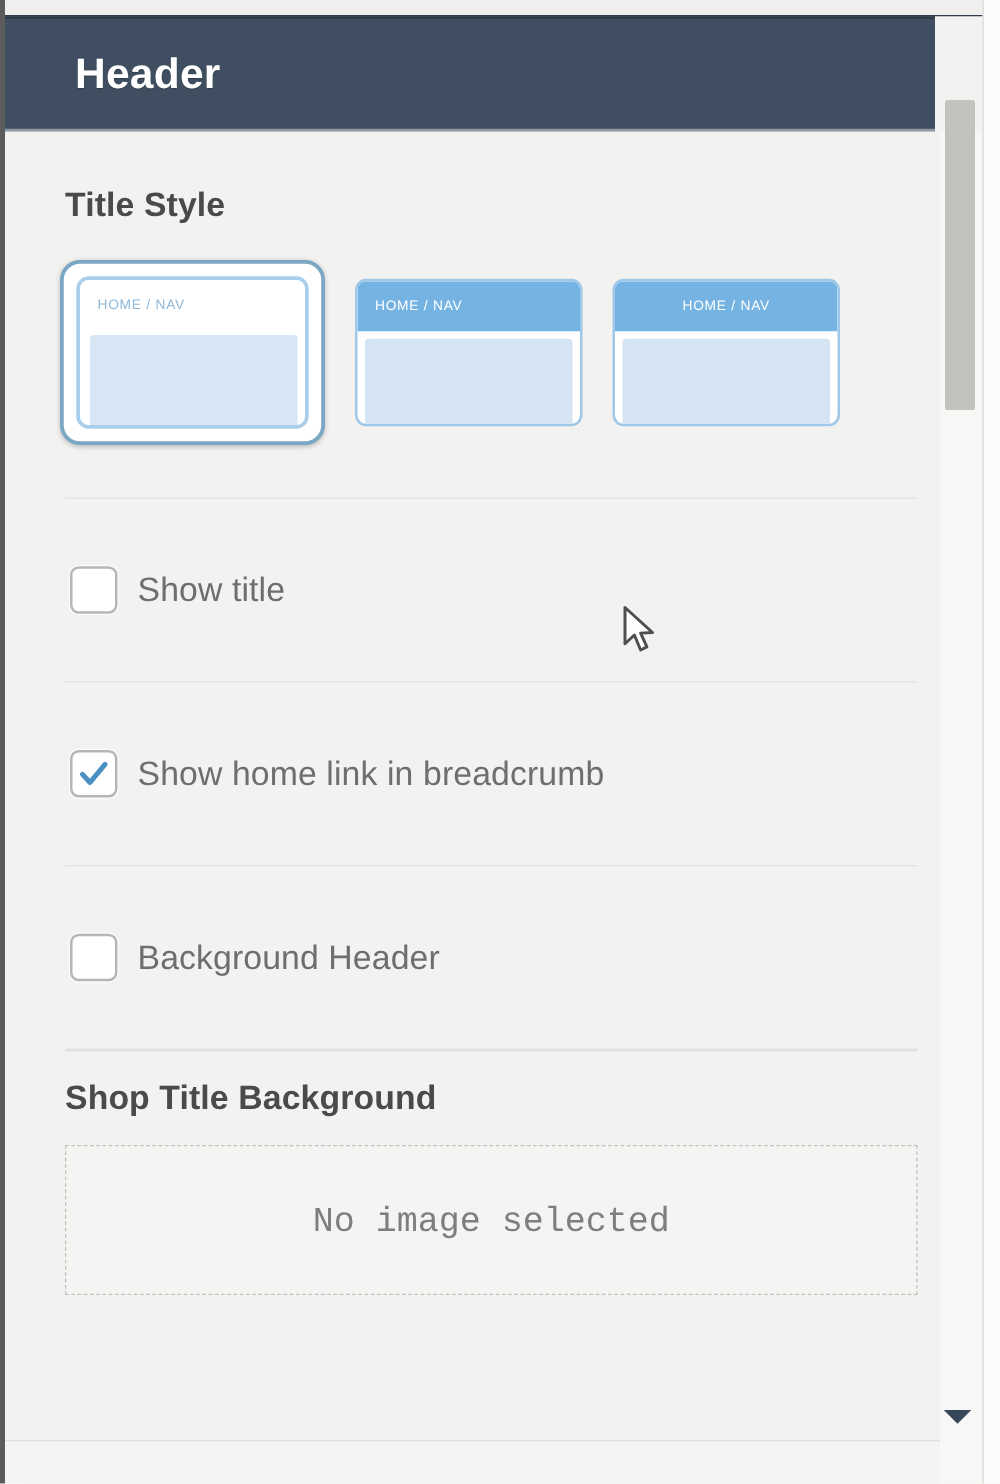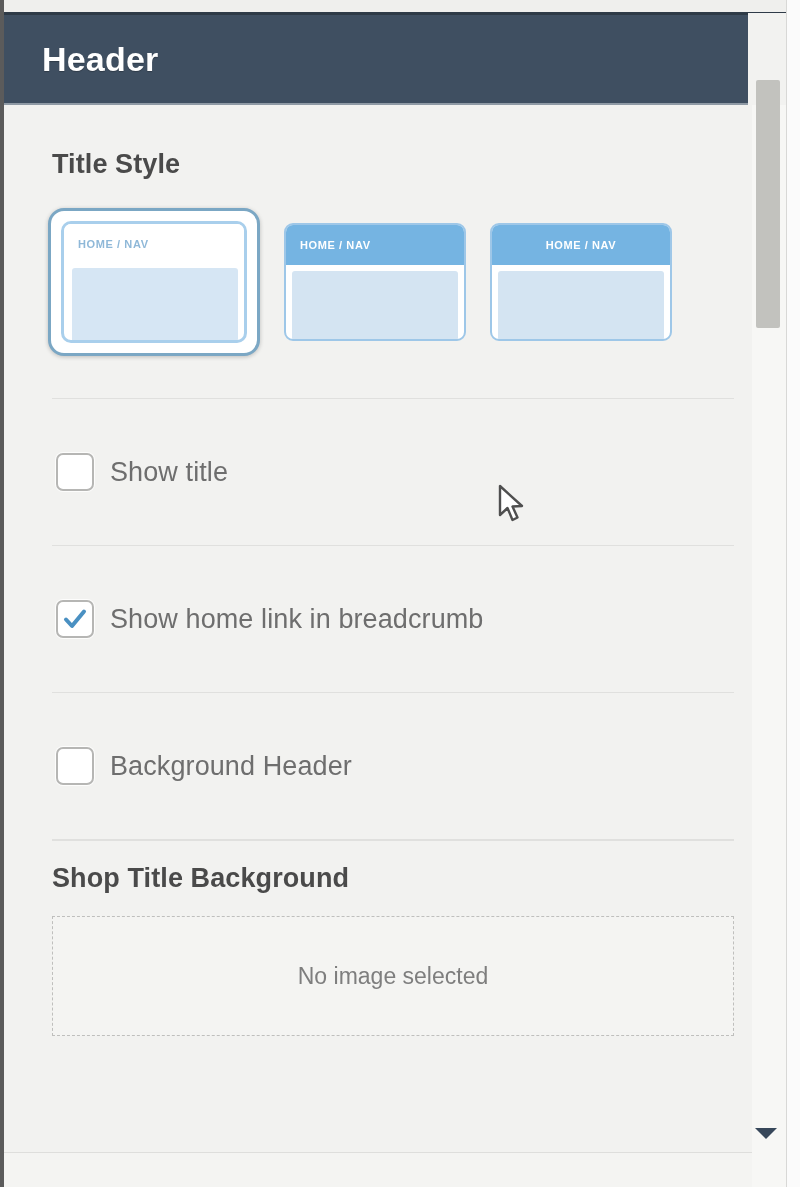--- a/index.html
+++ b/index.html
@@ -67,21 +67,21 @@
     box-sizing: border-box;
     display: flex;
     align-items: center;
     z-index: 10;
   }
   .panel-header-title {
     color: #ffffff;
     font-size: 34px;
     font-weight: bold;
     letter-spacing: 0.2px;
-    padding-left: 38px;
+    padding-left: 56px;
     text-shadow: 0 1px 1px rgba(0,0,0,0.25);
   }
 
   
   .panel-body {
     position: absolute;
     left: 20px;
     top: 105px;
     width: 782px;
     height: 1082px;
@@ -154,21 +154,21 @@
   }
   .thumb-bar.blue.center {
     justify-content: center;
     padding-left: 0;
   }
   .thumb-bar.blue .thumb-label {
     color: #ffffff;
   }
   .thumb-label {
     font-size: 11px;
-    font-weight: bold;
+    font-weight: normal;
     letter-spacing: 0.6px;
   }
   .thumb-content {
     background: #d4e4f2;
     height: 100%;
     margin: 6px 6px 0 6px;
     border-radius: 3px;
   }
   .style-option.selected .thumb .thumb-content {
     margin: 4px 6px 0 8px;
@@ -230,21 +230,22 @@
     border: 1px dashed #bfbfbd;
     box-sizing: border-box;
     background: #f4f4f2;
     display: flex;
     align-items: flex-start;
     justify-content: center;
     padding-top: 46px;
   }
   .dropzone-text {
     color: #7e7e7e;
-    font-size: 23px;
+    font-size: 28px;
+    font-family: Liberation Mono, monospace;
   }
 
   
   .bottom-hairline {
     position: absolute;
     left: 4px;
     top: 1152px;
     width: 782px;
     height: 1px;
     background: #dededc;

